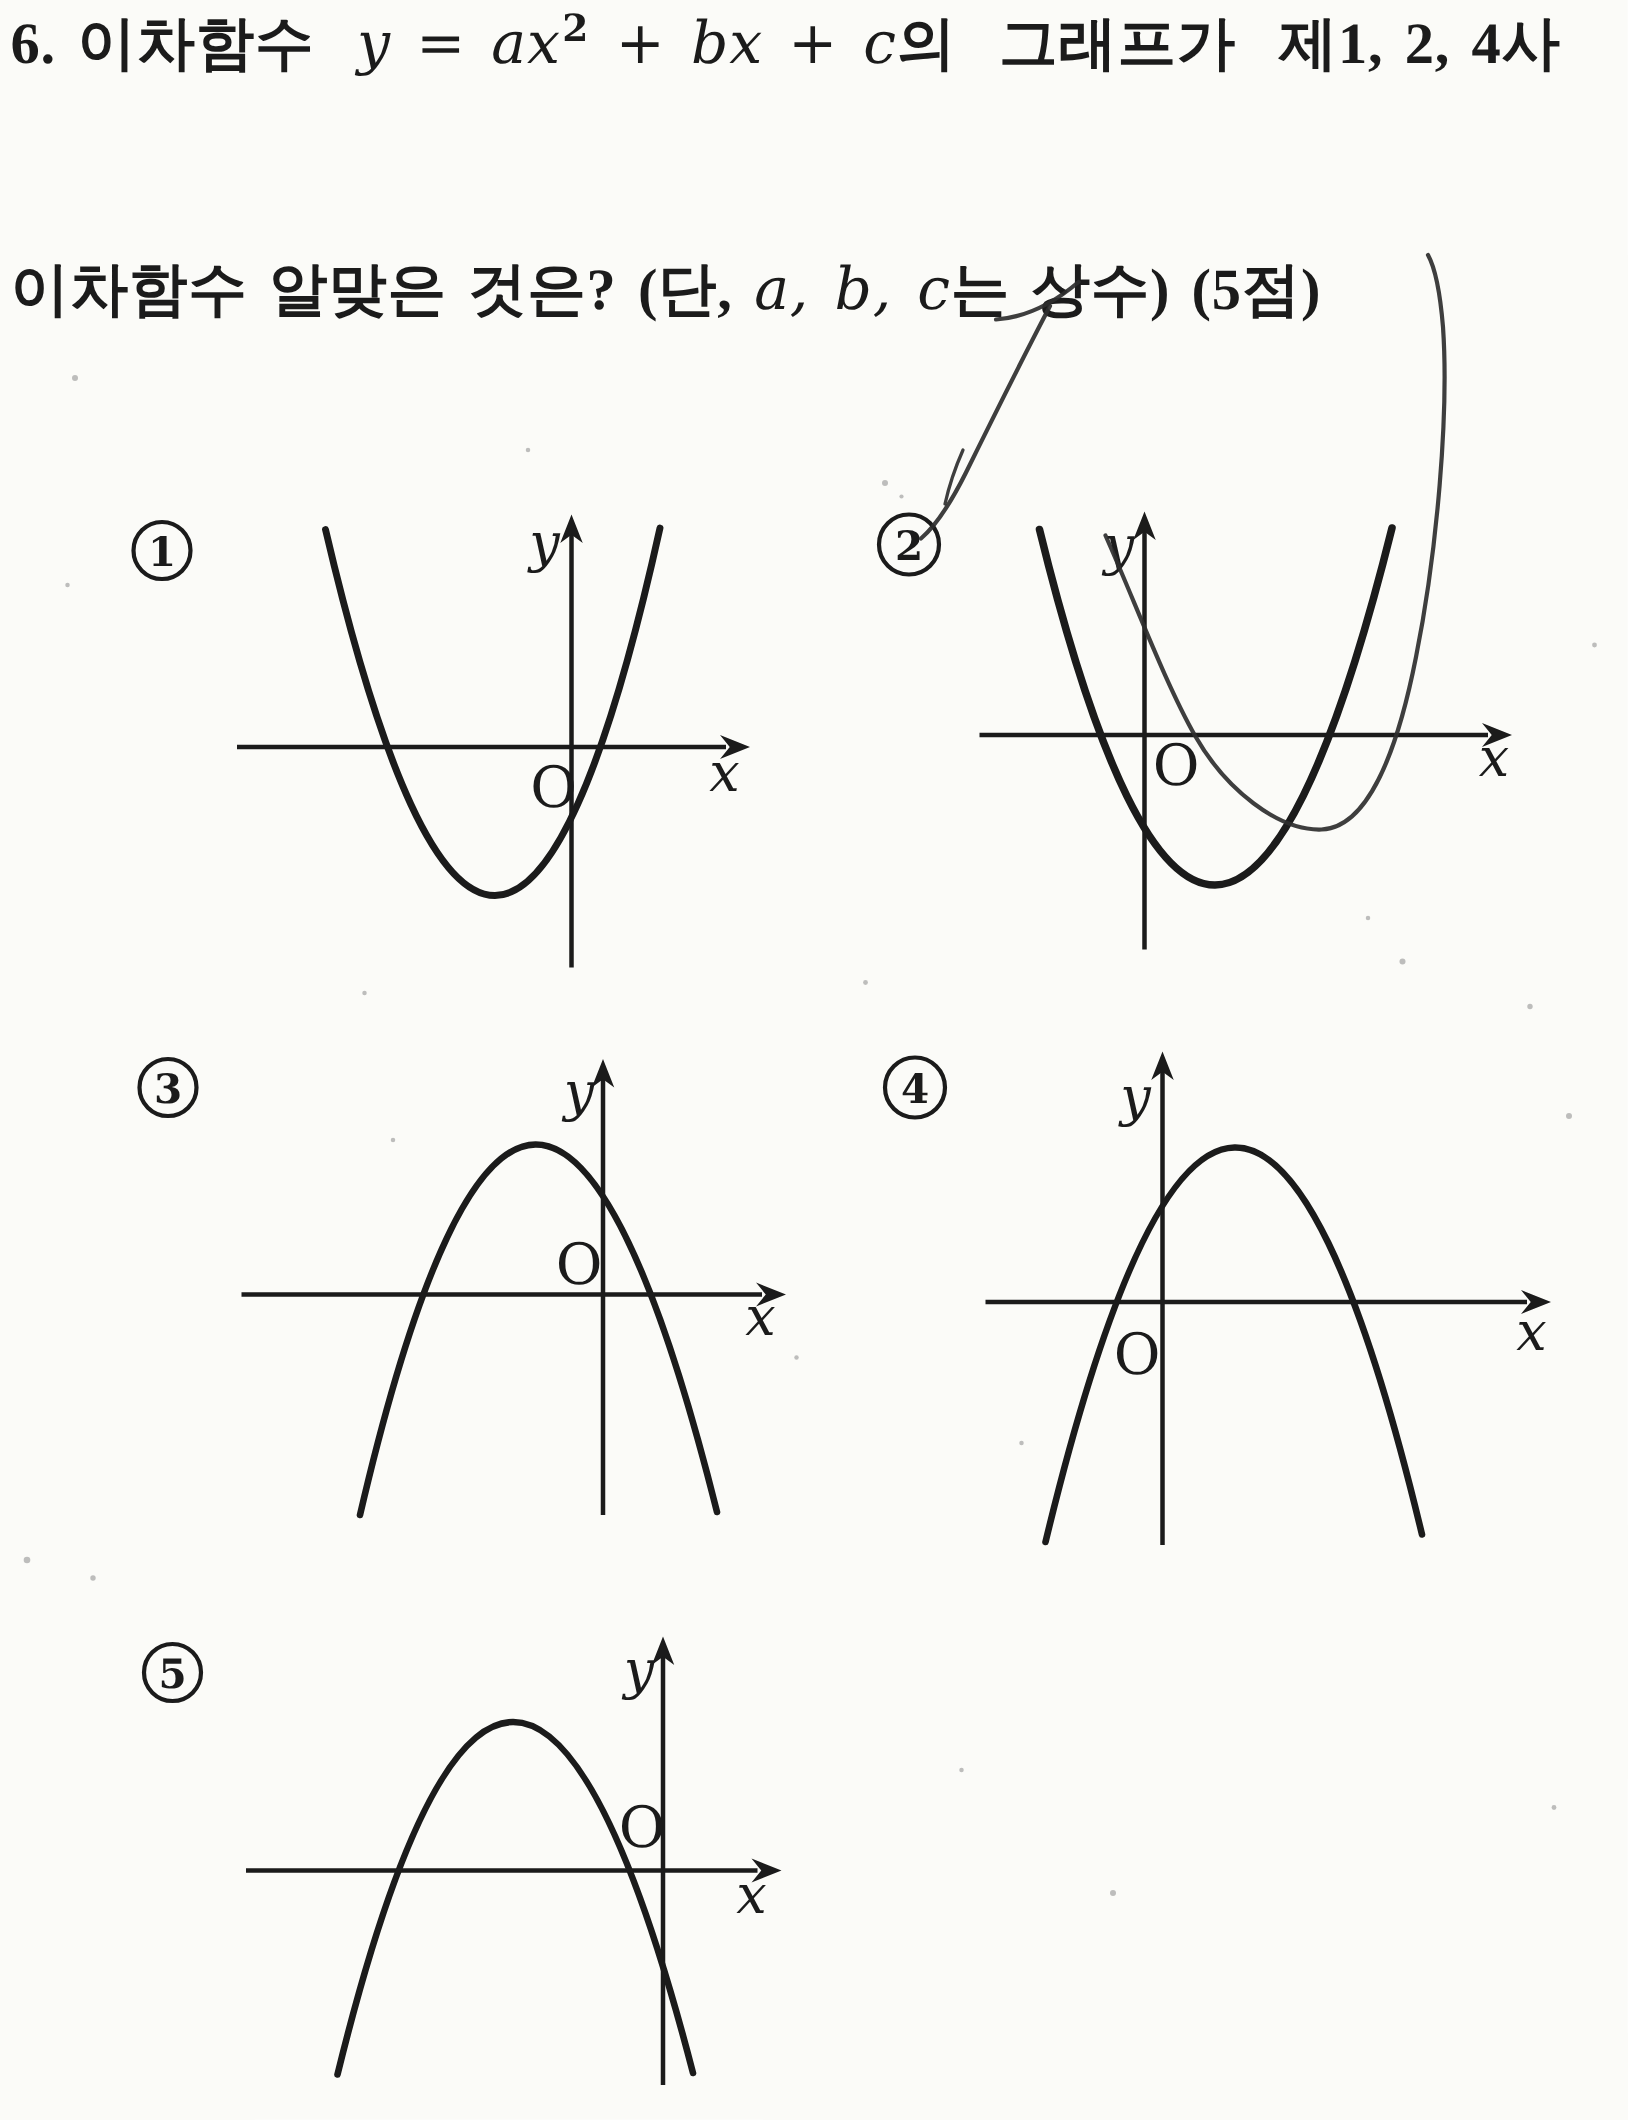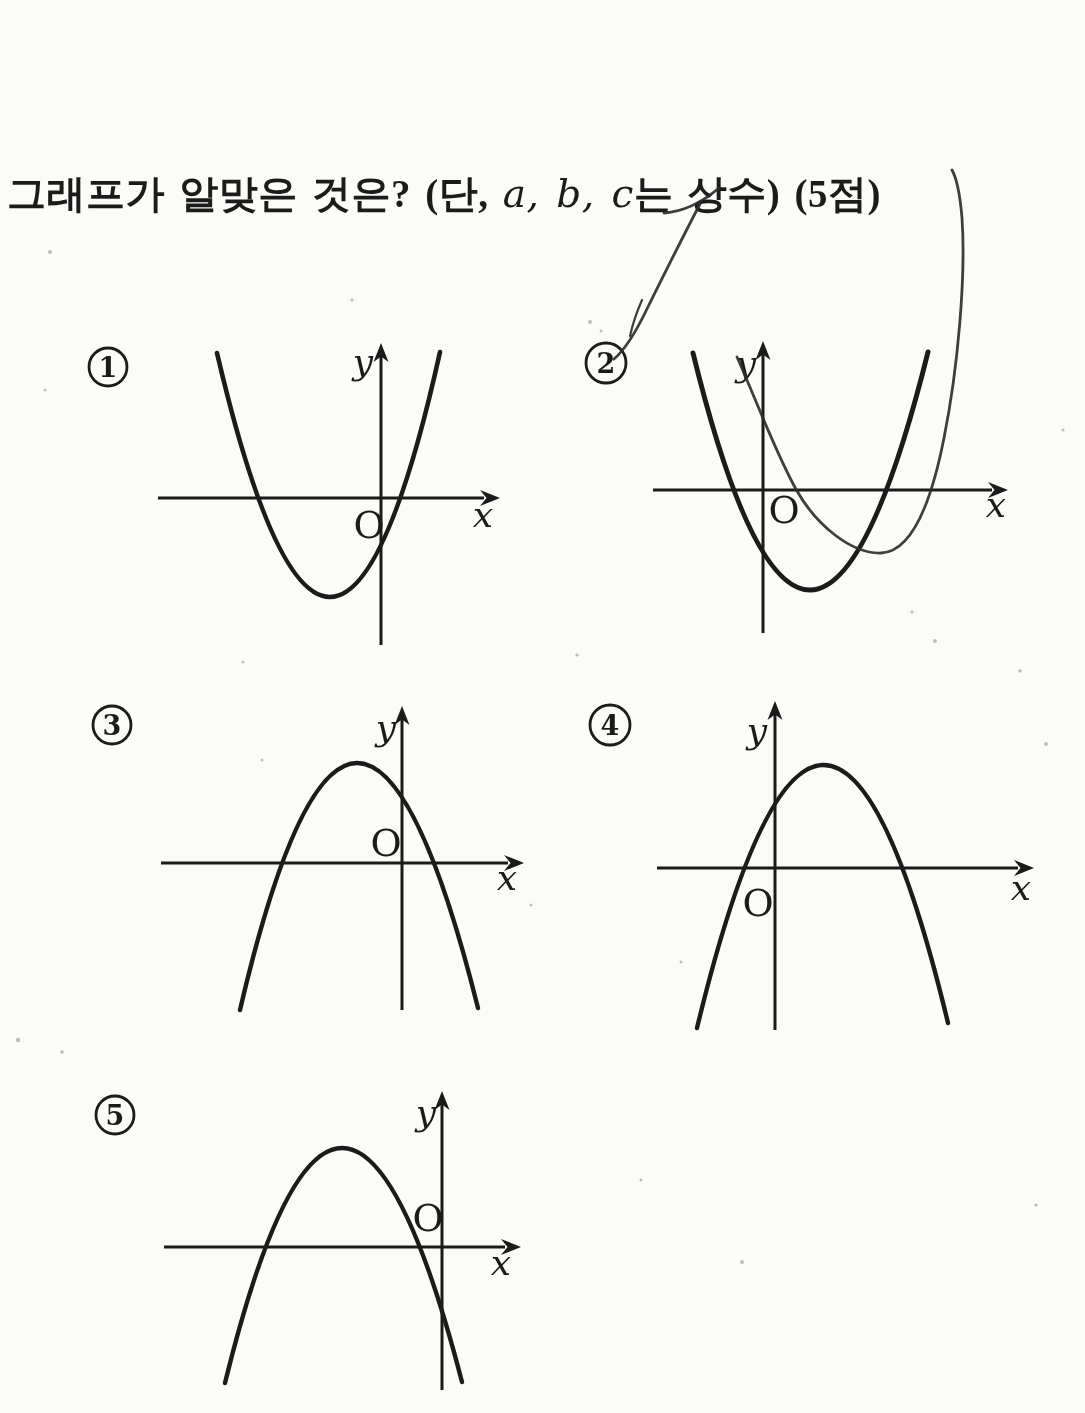--- a/index.html
+++ b/index.html
@@ -30,23 +30,24 @@
   .ital{font-style:italic;}
   .o{font-size:38px;}
   .pen{stroke:var(--pen,#2e2e2e);stroke-width:2.8;fill:none;stroke-linecap:round;opacity:.92;}
   .speck{fill:#8a8a8a;opacity:.55;}
 </style>
 </head>
 <body>
 
 <div class="page">
 
+  <div class="qline" style="top:7px;"><span>6.</span><span> 이차함수  </span><span class="math">y = ax</span><span class="sup">2</span><span class="math"> + bx + c</span><span>의  그래프가  제1, 2, 4사</span></div>
 
 
-  <div class="qline" style="top:171px;"><span>그래프가 알맞은 것은? (단, </span><span class="math">a, b, c</span><span>는 상수) (5점)</span></div>
+  <div class="qline" style="top:171px;"><span>이차함수 알맞은 것은? (단, </span><span class="math">a, b, c</span><span>는 상수) (5점)</span></div>
 
   <svg class="graph" style="left:60px;top:330px;width:480px;height:335px" viewBox="60 330 480 335">
     <g>
       <circle class="badge-circle" cx="108" cy="367" r="19"></circle>
       <text class="badge-num" x="108" y="377">1</text>
     </g>
     <line class="axis" x1="381" y1="354" x2="381" y2="645"></line>
     <path class="arrow" d="M381 343 L373.5 362 L381 356.5 L388.5 362 Z"></path>
     <line class="axis" x1="158" y1="498" x2="484" y2="498"></line>
     <path class="arrow" d="M500 498 L480 490 L486.5 498 L480 506 Z"></path>

